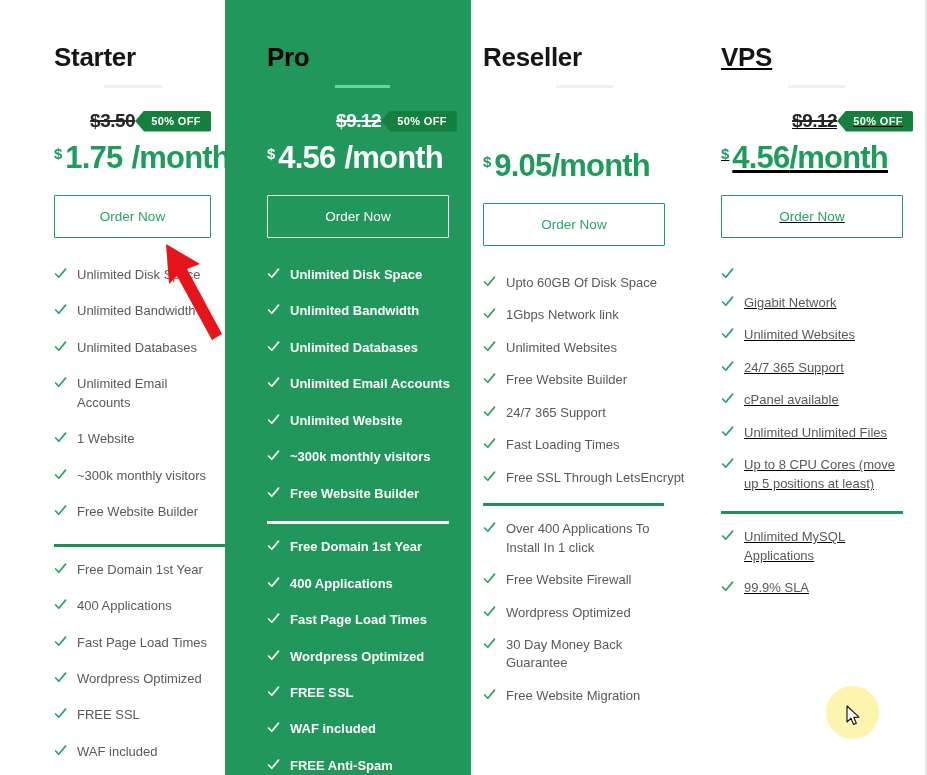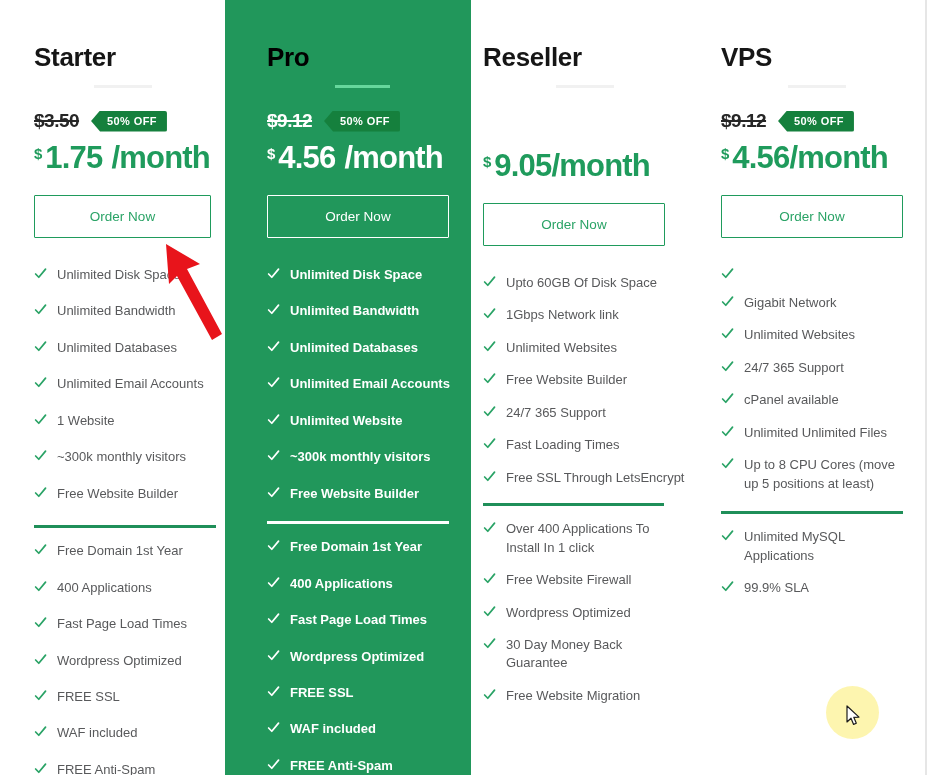--- a/index.html
+++ b/index.html
@@ -27,33 +27,33 @@
 
   .plan-card {
     position: relative;
     box-sizing: border-box;
     background: #ffffff;
     overflow: hidden;
   }
   .plan-card.col-starter { width: 225px; }
   .plan-card.col-pro     { width: 246px; }
   .plan-card.col-reseller{ width: 227px; }
-  .plan-card.col-vps     { width: 227px; }
+  .plan-card.col-vps     { width: 227px; text-decoration: underline; }
 
   .plan-card.featured {
     background: #21975b;
     color: #ffffff;
   }
 
   .card-inner {
     padding: 0 18px;
     box-sizing: border-box;
     height: 100%;
   }
-  .col-starter .card-inner { padding-left: 34px; padding-right: 14px; }
+  .col-starter .card-inner { padding-left: 54px; padding-right: 14px; }
   .col-pro .card-inner     { padding-left: 42px; padding-right: 14px; }
   .col-reseller .card-inner{ padding-left: 12px; padding-right: 12px; }
   .col-vps .card-inner     { padding-left: 23px; padding-right: 12px; }
 
   .plan-name {
     font-size: 26px;
     font-weight: bold;
     color: #161616;
     letter-spacing: -0.3px;
     margin: 0;
@@ -67,23 +67,24 @@
     height: 3px;
     background: #f1f1f1;
     margin-top: 15px;
     border: 0;
   }
   .featured .name-rule { background: #66d79c; width: 55px; }
 
   .price-row {
     display: flex;
     align-items: center;
-    gap: 12px;
+    gap: 0;
     margin-top: 22px;
     height: 22px;
+    justify-content: flex-end;
   }
   .old-price {
     font-size: 19px;
     font-weight: bold;
     color: #262626;
     text-decoration: line-through;
     text-decoration-thickness: 2px;
     letter-spacing: -0.5px;
   }
   .featured .old-price { color: #ffffff; }

